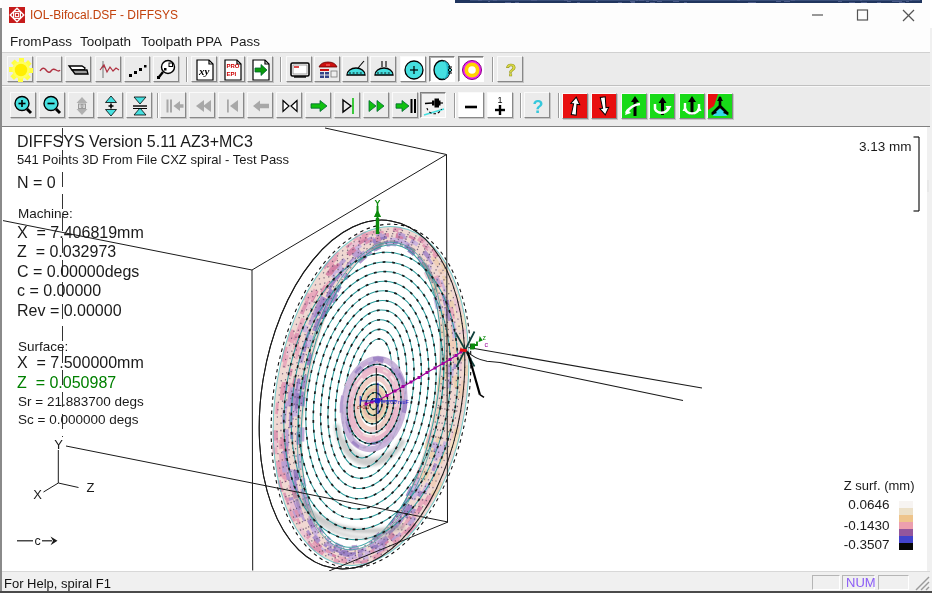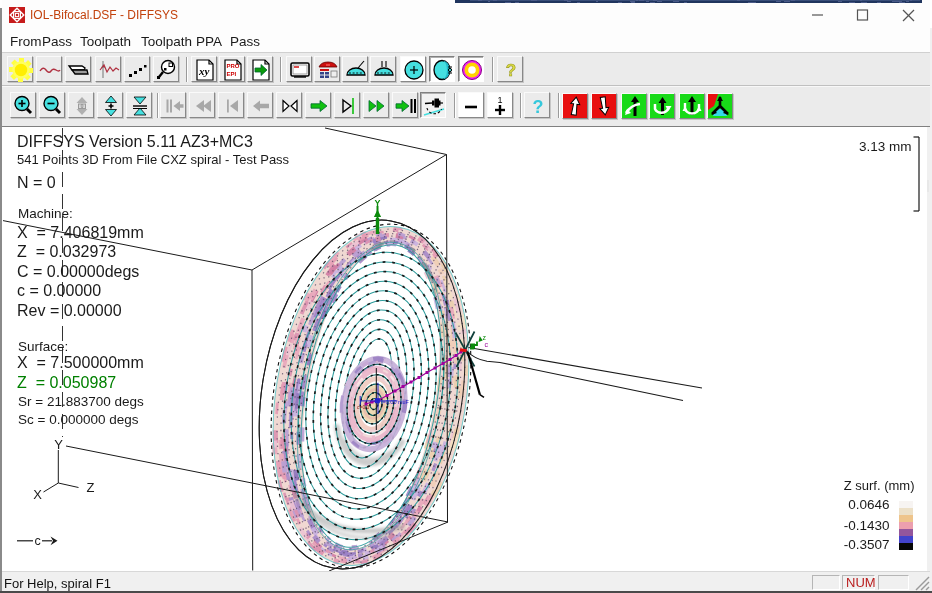--- a/index.html
+++ b/index.html
@@ -1069,18 +1069,18 @@
 <text x="17" y="387.5" font-family="Liberation Sans, sans-serif" font-size="16" fill="#008000" text-anchor="start" font-weight="normal">Z&nbsp; = 0.050987</text>
 <text x="18" y="405.5" font-family="Liberation Sans, sans-serif" font-size="13.5" fill="#1a1a1a" text-anchor="start" font-weight="normal">Sr = 21.883700 degs</text>
 <text x="18" y="423.5" font-family="Liberation Sans, sans-serif" font-size="13.5" fill="#1a1a1a" text-anchor="start" font-weight="normal">Sc = 0.000000 degs</text>
 </svg>
 
 <div class="abs" style="left:2px;top:571px;width:928px;height:1px;background:#d8d8d8"></div>
 <div class="abs" style="left:2px;top:572px;width:928px;height:19px;background:#f0f0f0"></div>
 <div class="abs" style="left:4px;top:576px;font-size:13px;color:#111">For Help, spiral F1</div>
 <div class="abs" style="left:812px;top:575px;width:28px;height:15px;border:1px solid #b5b5b5;border-right-color:#fff;border-bottom-color:#fff"></div>
 <div class="abs" style="left:842px;top:575px;width:33px;height:15px;border:1px solid #b5b5b5;border-right-color:#fff;border-bottom-color:#fff"></div>
-<div class="abs" style="left:846px;top:575px;font-size:13px;color:#b91c1c">NUM</div>
+<div class="abs" style="left:846px;top:575px;font-size:13px;color:#8b5cf6">NUM</div>
 <div class="abs" style="left:878px;top:575px;width:31px;height:15px;border:1px solid #b5b5b5;border-right-color:#fff;border-bottom-color:#fff"></div>
 <svg class="abs" style="left:912px;top:574px" width="18" height="17" viewBox="0 0 18 17" xmlns="http://www.w3.org/2000/svg">
 <line x1="17" y1="3" x2="4" y2="16" stroke="#9a9a9a" stroke-width="1.5"></line>
 <line x1="17" y1="8" x2="9" y2="16" stroke="#9a9a9a" stroke-width="1.5"></line>
 <line x1="17" y1="13" x2="14" y2="16" stroke="#9a9a9a" stroke-width="1.5"></line>
 </svg>
 </body></html>

